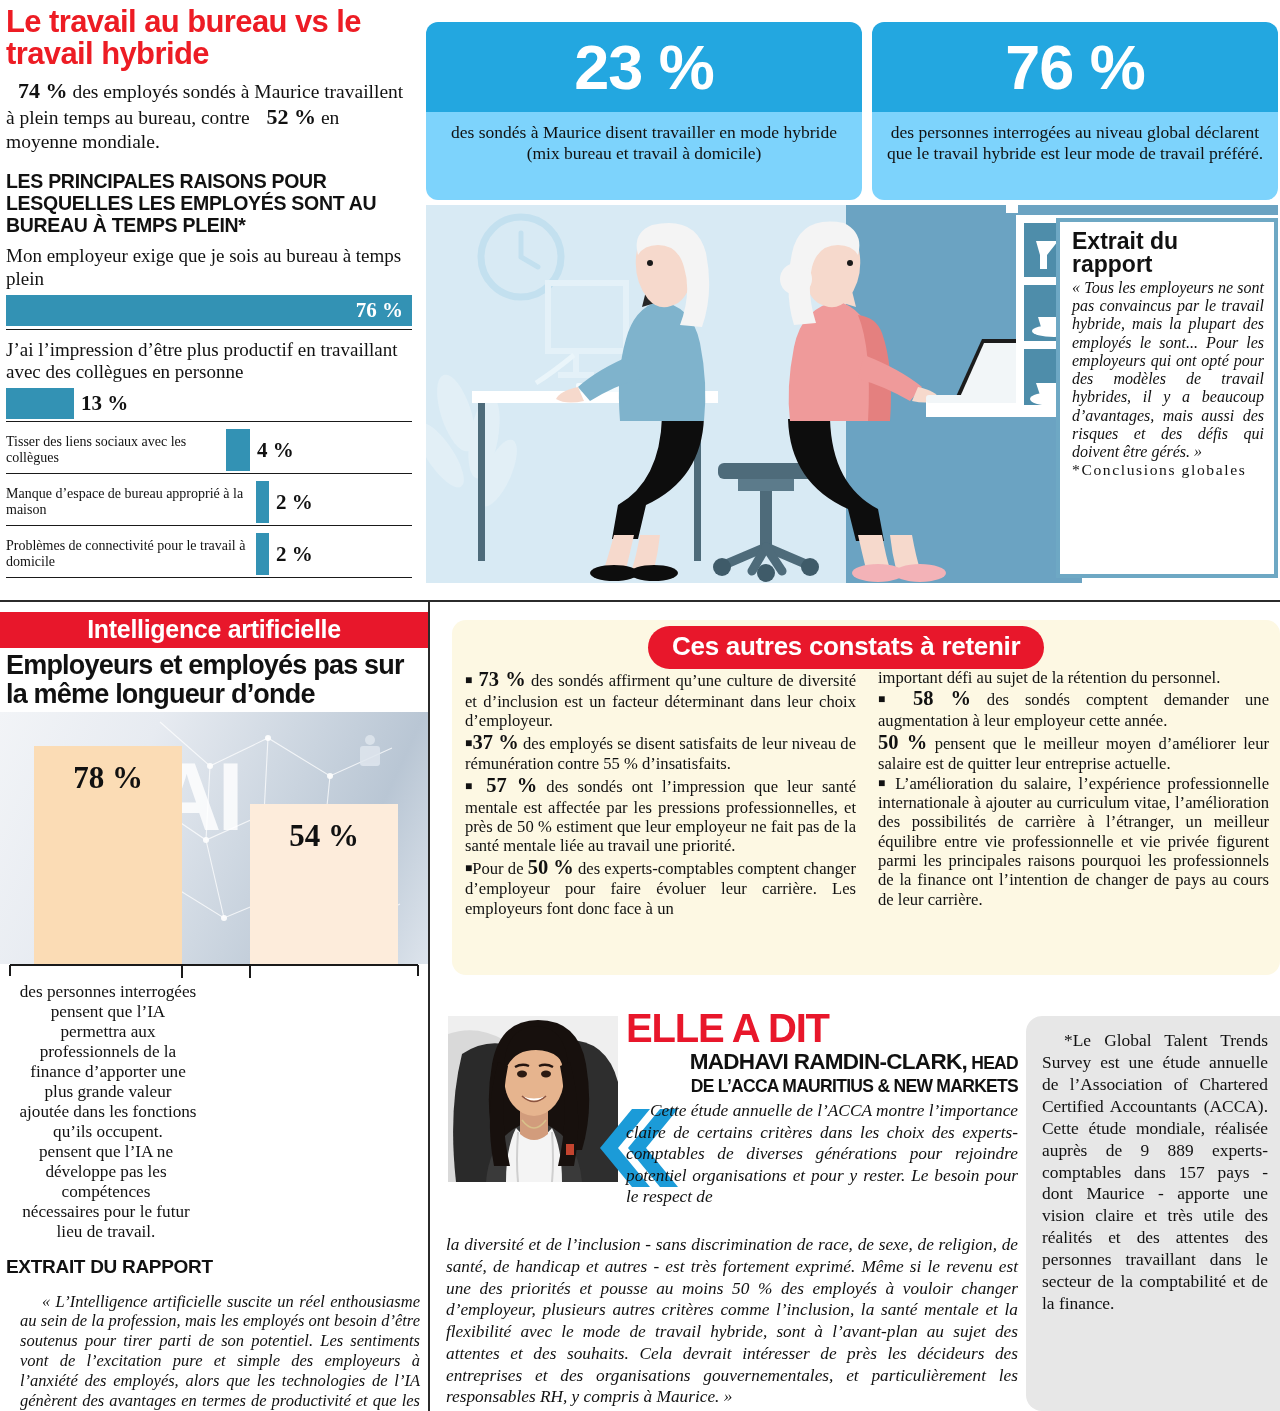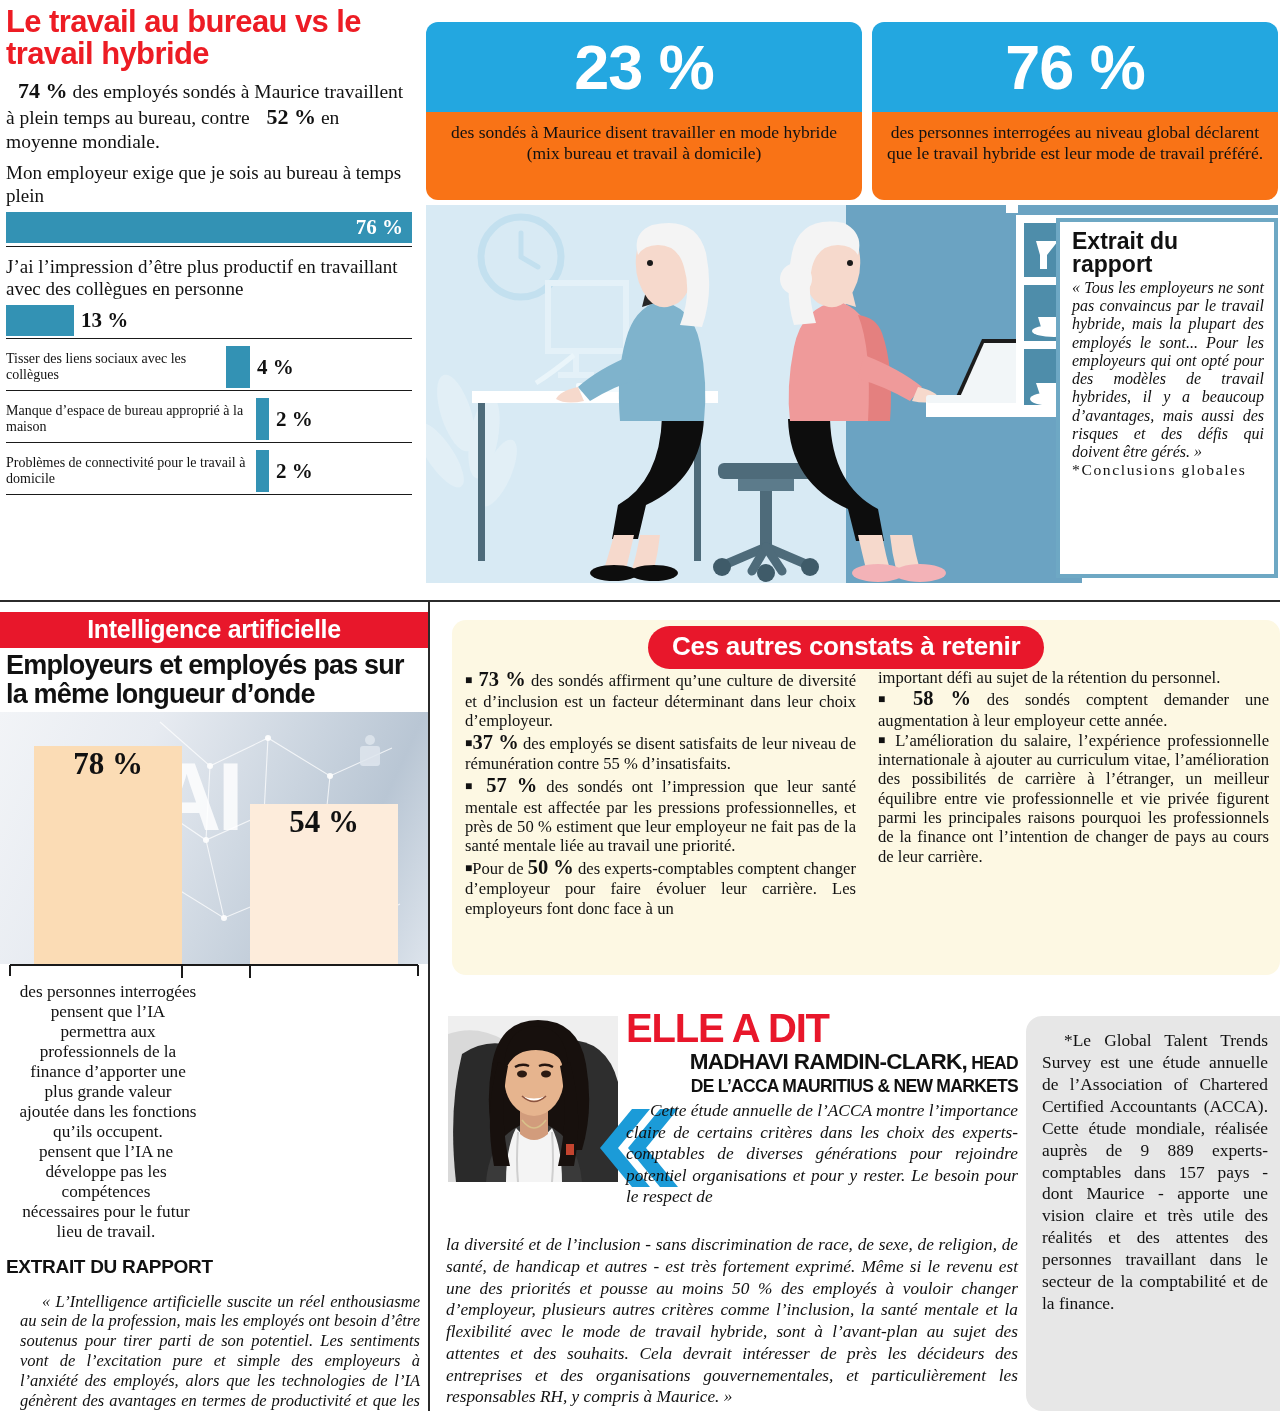--- a/index.html
+++ b/index.html
@@ -39,21 +39,21 @@
   .rule-wrap { margin-top: 5px; }
 
   .flexrow { display: flex; align-items: center; }
   .smalllabel { font-size: 14px; line-height: 1.14; color: #111; flex: 0 0 auto; }
   .outval { font-weight: bold; font-size: 21px; color: #111; margin-left: 7px; }
 
   
   .card { position: absolute; border-radius: 12px; overflow: hidden; }
   .card .top { background: #23a7e0; color: #fff; font-family: "Liberation Sans", sans-serif;
                font-weight: bold; text-align: center; }
-  .card .bot { background: #f97316; color: #111; text-align: center;
+  .card .bot { background: #7dd3fc; color: #111; text-align: center;
                font-size: 17.5px; line-height: 1.22; padding: 10px 12px 12px; }
   .card .top span { font-size: 63px; letter-spacing: -1px; }
 
   
   .illus { position: absolute; overflow: hidden; }
 
   
   .extrait { position: absolute; background: #ffffff; border: 4px solid #6ea8c4; padding: 8px 10px 8px 12px; }
   .extrait h3 { font-family: "Liberation Sans", sans-serif; font-weight: bold;
                 font-size: 23px; line-height: 1.0; color: #111; margin-bottom: 3px; }
@@ -69,21 +69,21 @@
               font-weight: bold; font-size: 25px; text-align: center; padding: 3px 0 4px;
               letter-spacing: -0.3px; }
   .ai-title { font-family: "Liberation Sans", sans-serif; font-weight: bold; font-size: 27px;
               line-height: 1.06; letter-spacing: -0.8px; color: #111; padding: 3px 4px 0 6px; }
   .ai-chart { position: relative; height: 252px; margin-top: 4px; overflow: hidden; }
   .ai-bg { position: absolute; inset: 0; background:
       linear-gradient(115deg,#f2f4f7 0%,#e7ebf1 30%,#cfd8e2 55%,#b9c6d4 78%,#dde4ec 100%); }
   .ai-watermark { position: absolute; left: 152px; top: 30px; font-family: "Liberation Sans", sans-serif;
       font-weight: bold; font-size: 96px; color: rgba(255,255,255,0.82); letter-spacing: -4px; }
   .ai-bar { position: absolute; bottom: 0; }
-  .ai-bar .v { font-weight: bold; font-size: 31px; color: #111; text-align: center; padding-top: 0; }
+  .ai-bar .v { font-weight: bold; font-size: 31px; color: #111; text-align: center; padding-top: 14px; }
   .ai-cap { display: flex; font-size: 17.2px; line-height: 1.16; text-align: center; color: #111; flex-direction: column; }
   .ai-extrait-h { font-family: "Liberation Sans", sans-serif; font-weight: bold; font-size: 19px;
                   letter-spacing: -0.3px; color: #111; padding: 0 6px; }
   .ai-quote { font-style: italic; font-size: 16.5px; line-height: 1.2; text-align: justify;
               color: #111; padding: 0 8px 0 20px; text-indent: 22px; }
 
   
   .constats { position: absolute; left: 452px; top: 620px; width: 828px; height: 355px;
               background: #fdf8e3; border-radius: 14px; }
   .constats-badge { position: absolute; left: 196px; top: 6px; background: #e8172b; color: #fff;
@@ -123,20 +123,21 @@
 
 <div class="page">
 
   <div class="tl">
     <div class="headline">Le travail au bureau vs le travail hybride</div>
 
     <div class="lede">
       <b>74 %</b><span> des employés sondés à Maurice travaillent à plein temps au bureau, contre </span><b>52 %</b><span> en moyenne mondiale.</span>
     </div>
 
+    <div class="subhead">LES PRINCIPALES RAISONS POUR LESQUELLES LES EMPLOYÉS SONT AU BUREAU À TEMPS PLEIN*</div>
 
     <div class="qlabel">Mon employeur exige que je sois au bureau à temps plein</div>
     <div class="rule-wrap">
       <div class="bar" style="width:406px">
         <span class="inval">76 %</span>
       </div>
       <div class="hr" style="width:406px;margin-top:3px"></div>
     </div>
 
     <div class="qlabel">J’ai l’impression d’être plus productif en travaillant avec des collègues en personne</div>
@@ -417,20 +418,21 @@
       <div class="col">
         <p><span class="sq">■</span> <span class="big">73 %</span><span> des sondés affirment qu’une culture de diversité et d’inclusion est un facteur déterminant dans leur choix d’employeur.</span></p>
         <p><span class="sq">■</span><span class="big">37 %</span><span> des employés se disent satisfaits de leur niveau de rémunération contre 55 % d’insatisfaits.</span></p>
         <p><span class="sq">■</span> <span class="big">57 %</span><span> des sondés ont l’impression que leur santé mentale est affectée par les pressions professionnelles, et près de 50 % estiment que leur employeur ne fait pas de la santé mentale liée au travail une priorité.</span></p>
         <p><span class="sq">■</span><span>Pour de </span><span class="big">50 %</span><span> des experts-comptables comptent changer d’employeur pour faire évoluer leur carrière. Les employeurs font donc face à un</span></p>
       </div>
 
       <div class="col">
         <p>important défi au sujet de la rétention du personnel.</p>
         <p><span class="sq">■</span> <span class="big">58 %</span><span> des sondés comptent demander une augmentation à leur employeur cette année.</span></p>
+        <p><span class="big">50 %</span><span> pensent que le meilleur moyen d’améliorer leur salaire est de quitter leur entreprise actuelle.</span></p>
         <p><span class="sq">■</span><span> L’amélioration du salaire, l’expérience professionnelle internationale à ajouter au curriculum vitae, l’amélioration des possibilités de carrière à l’étranger, un meilleur équilibre entre vie professionnelle et vie privée figurent parmi les principales raisons pourquoi les professionnels de la finance ont l’intention de changer de pays au cours de leur carrière.</span></p>
       </div>
 
     </div>
   </div>
 
   <div class="elle">
     <div class="portrait">
       <svg width="170" height="166" viewBox="0 0 170 166">
         <rect width="170" height="166" fill="#efefef"></rect>

